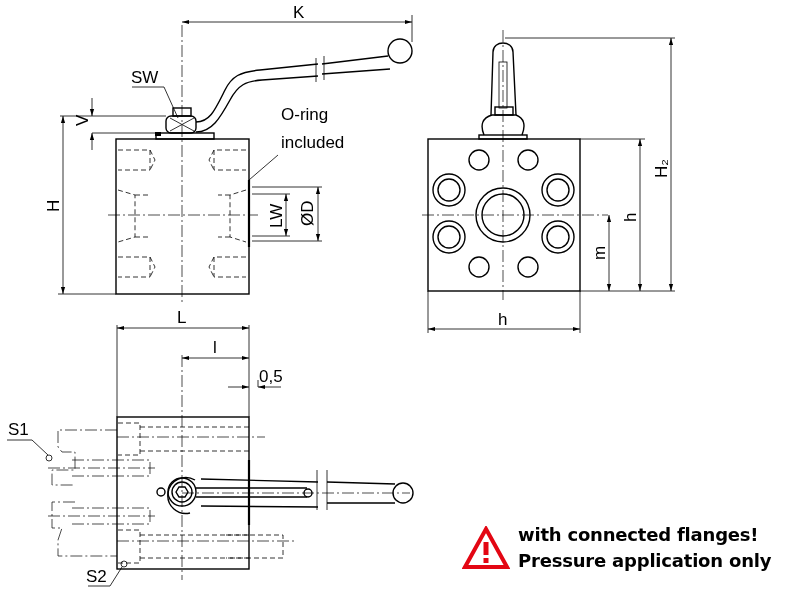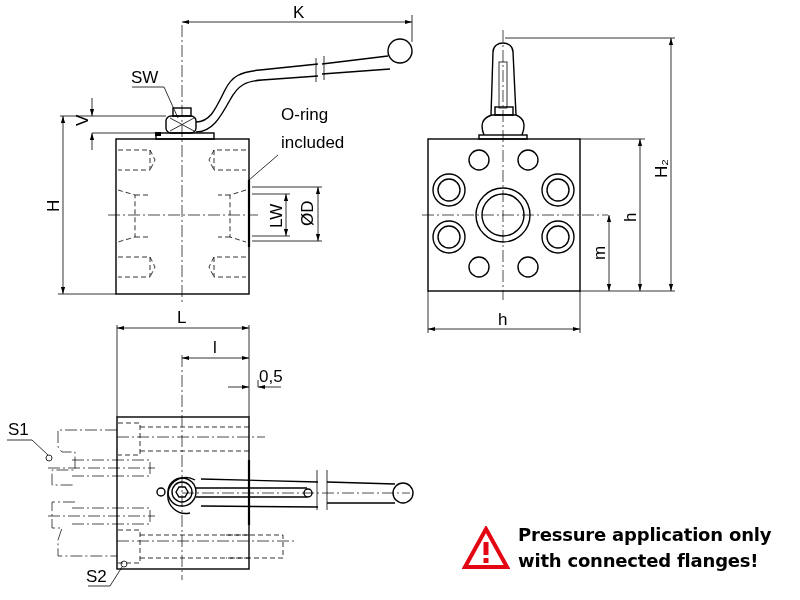--- a/index.html
+++ b/index.html
@@ -184,16 +184,16 @@
   <text class="lbl" x="86" y="582">S2</text>
 </svg>
 
 <div class="warn">
   <svg width="48" height="44" viewBox="0 0 48 44" style="position:static">
     <polygon points="24,3 45,41 3,41" fill="none" stroke="#e30613" stroke-width="4" stroke-linejoin="miter"></polygon>
     <rect x="21.5" y="16" width="5" height="13" fill="#e30613"></rect>
     <rect x="21.5" y="32" width="5" height="5" fill="#e30613"></rect>
   </svg>
   <div>
+    <div class="warn-text">with connected flanges!</div>
     <div class="warn-text">Pressure application only</div>
-    <div class="warn-text">with connected flanges!</div>
   </div>
 </div>
 
 </body></html>

